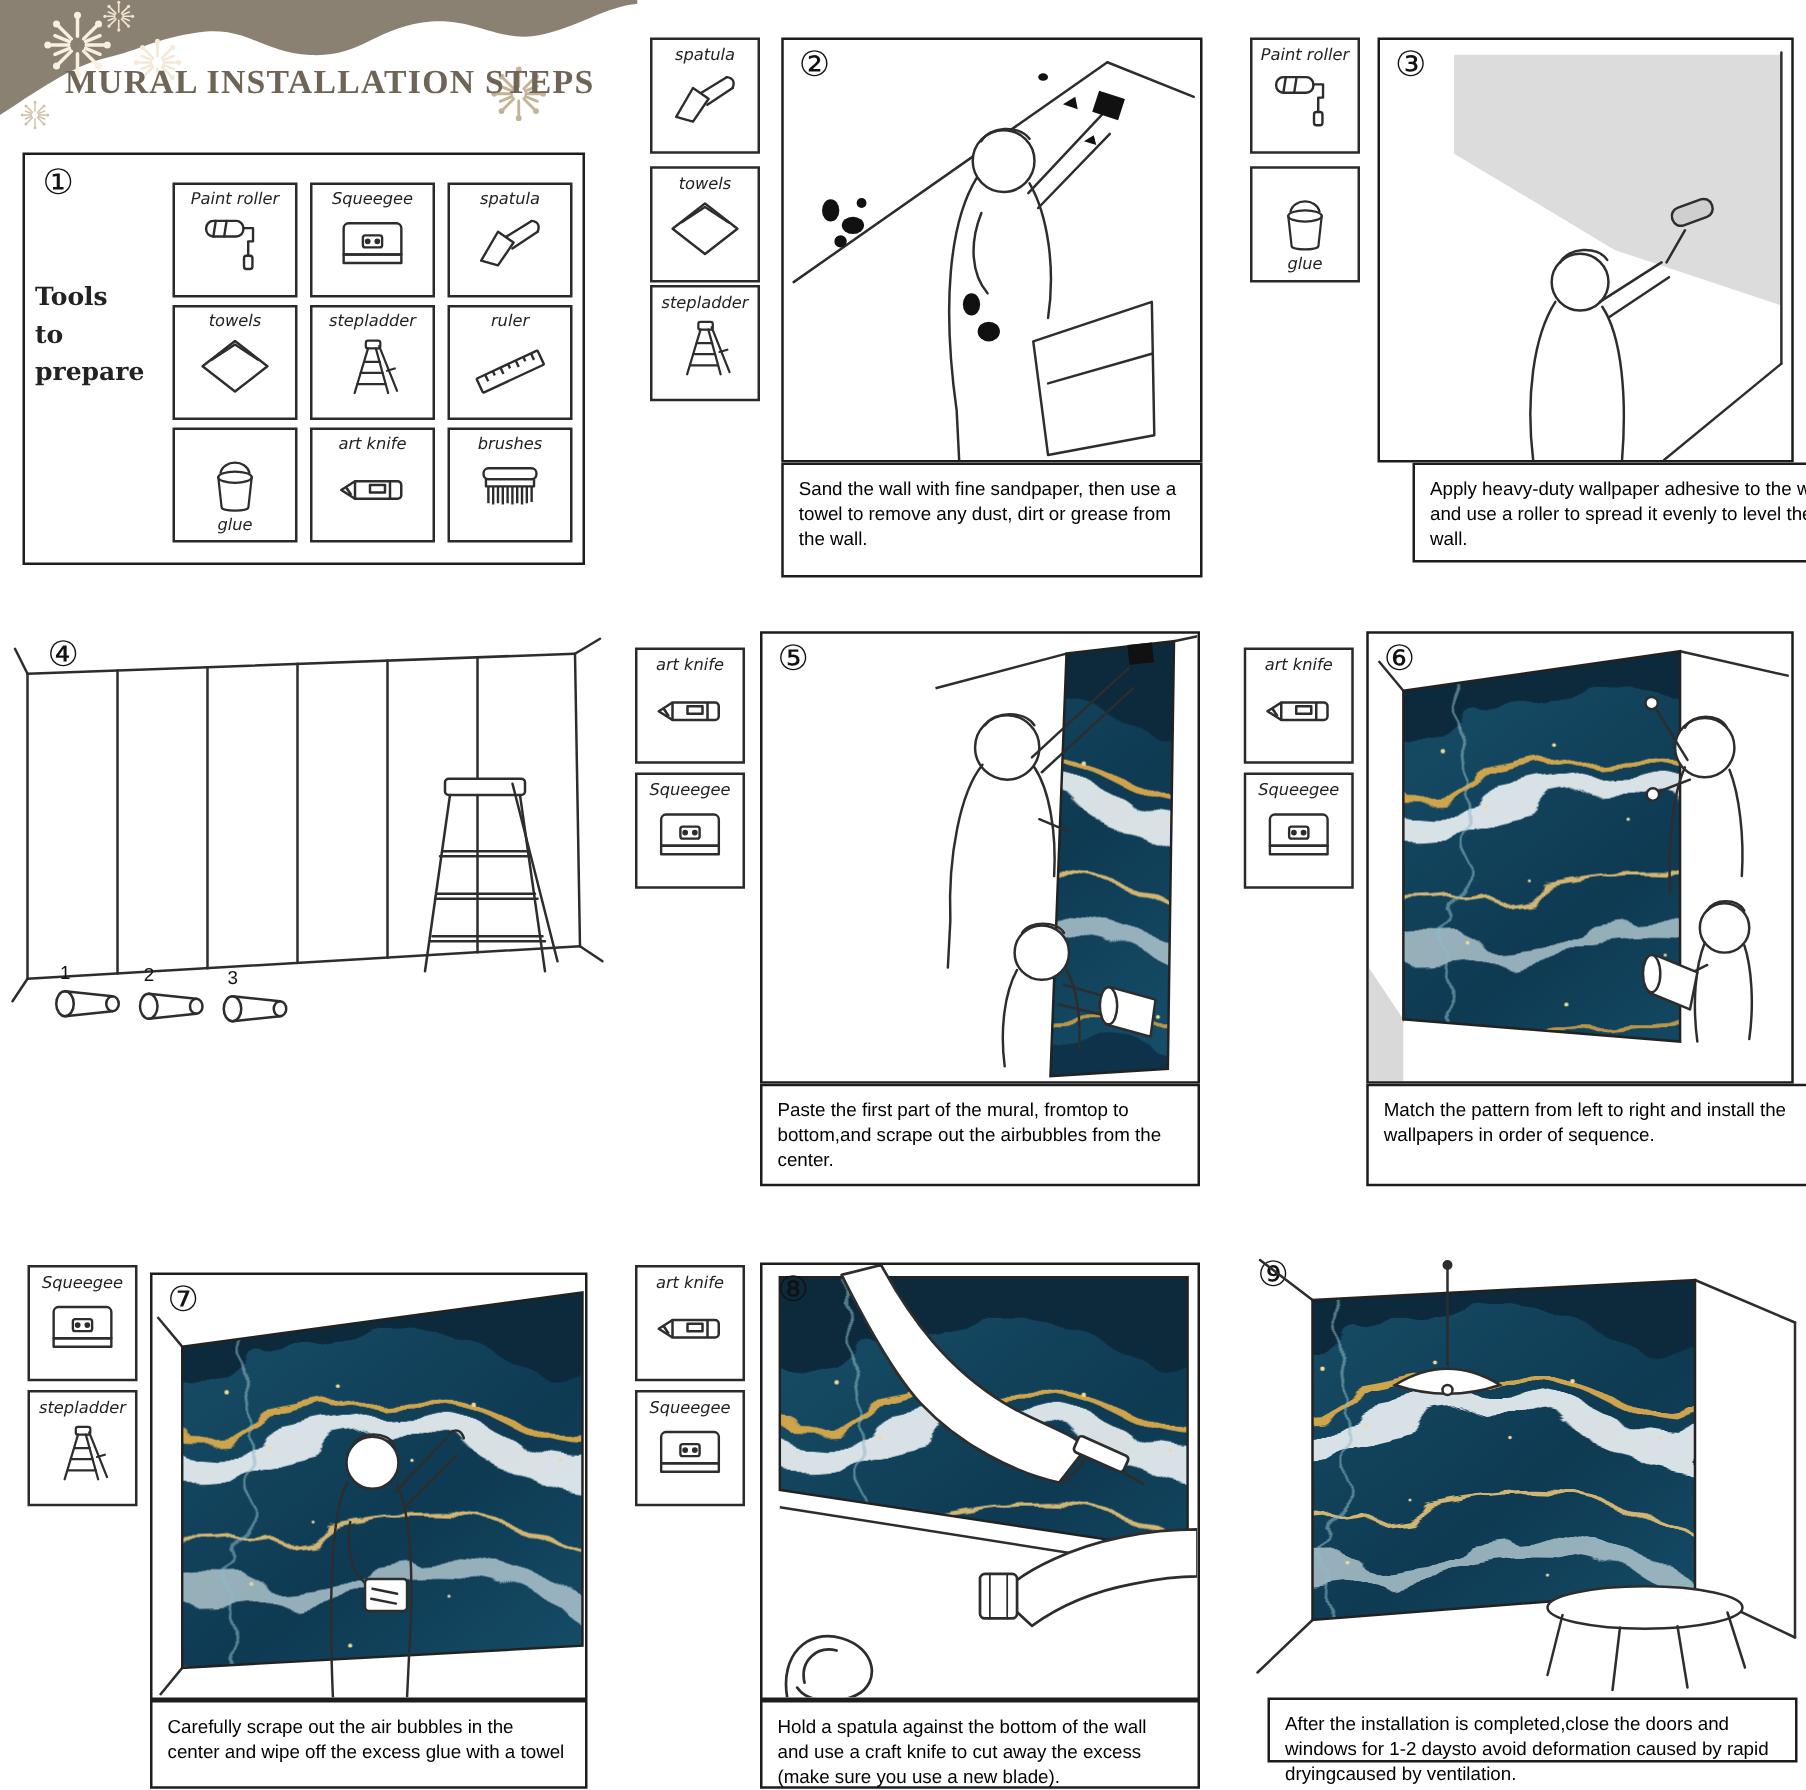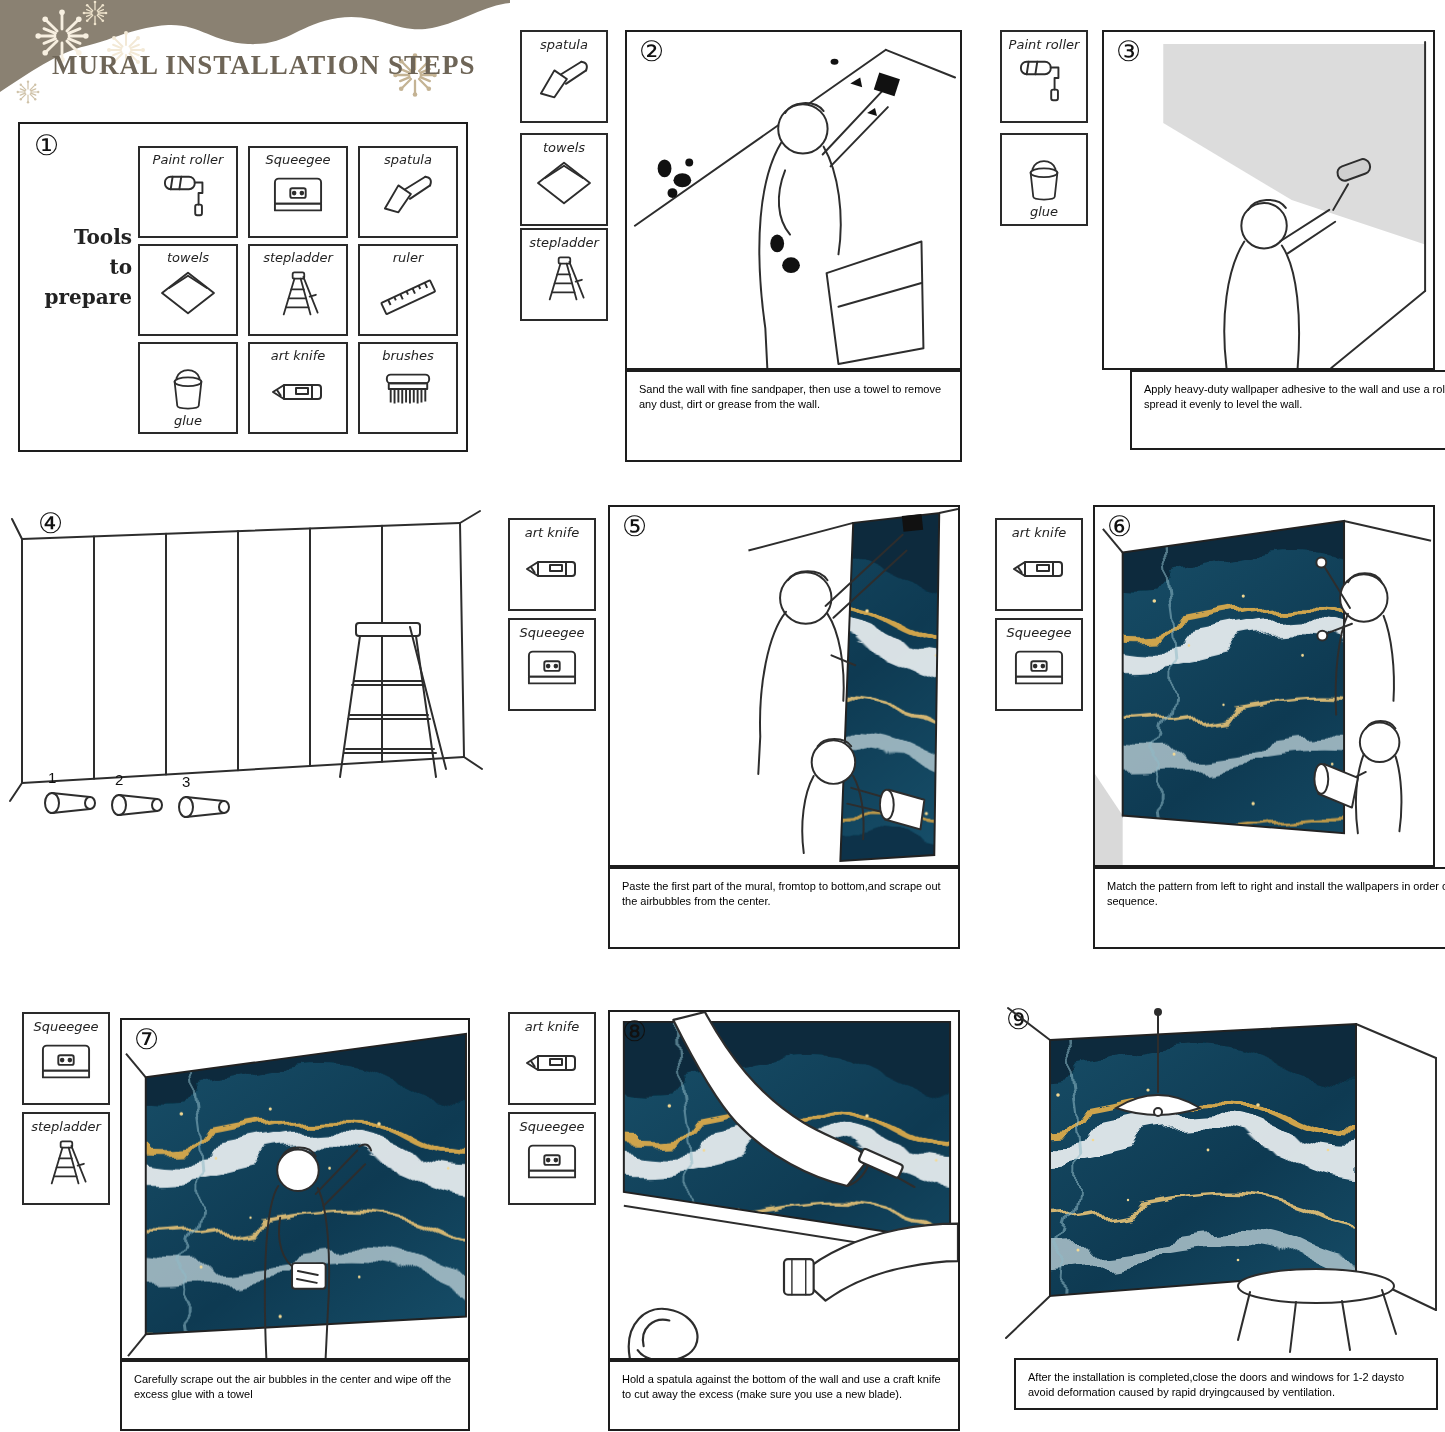--- a/index.html
+++ b/index.html
@@ -4,27 +4,27 @@
 <style>
   * { margin:0; padding:0; box-sizing:border-box; }
   html,body { background:#ffffff; }
   .page { position:relative; width:1445px; height:1432px; background:#fff;
           font-family:"Liberation Sans", sans-serif; color:#111; overflow:hidden; }
   .abs { position:absolute; }
   .illus { position:absolute; border:2px solid #1d1d1d; background:#fff; overflow:hidden; }
   .illus svg { display:block; width:100%; height:100%; }
   .plain-illus { position:absolute; }
   .caption { position:absolute; border:2px solid #1d1d1d; background:#fff;
-             padding:10px 12px; font-size:11px; line-height:1.32; color:#000; }
+             padding:10px 12px; font-size:15px; line-height:1.32; color:#000; }
   .num { position:absolute; font-family:"DejaVu Sans", sans-serif; font-size:28px; line-height:1; color:#111; }
   .title { position:absolute; left:52px; top:50px; font-family:"Liberation Serif", serif;
            font-weight:700; font-size:27px; letter-spacing:1px; color:#6e6557; }
   .step1-box { position:absolute; left:18px; top:122px; width:450px; height:330px;
                border:2px solid #1d1d1d; background:#fff; }
-  .tools-caption { position:absolute; left:8px; top:98px; width:104px; text-align:right;
+  .tools-caption { position:absolute; left:8px; top:98px; width:104px; text-align:left;
                    font-family:"DejaVu Serif", serif; font-weight:700; font-size:20px; line-height:1.5; color:#222; }
   .tool-grid { position:absolute; left:118px; top:22px; display:grid;
                grid-template-columns:repeat(3,100px); grid-auto-rows:92px; gap:6px 10px; }
   .tcell { border:2px solid #2a2a2a; background:#fff; display:flex; flex-direction:column;
            align-items:center; padding:4px 2px 2px; }
   .tcell.label-bottom { flex-direction:column-reverse; padding:2px 2px 4px; }
   .tlabel { font-family:"DejaVu Sans", sans-serif; font-size:13px; color:#222; white-space:nowrap;font-style:italic; }
   .tcell svg, .toolbox svg { width:60px; height:50px; flex:0 0 auto; margin-top:3px; }
   .toolbox { position:absolute; width:88px; height:93px; border:2px solid #2a2a2a; background:#fff;
              display:flex; flex-direction:column; align-items:center; padding:5px 2px; }

